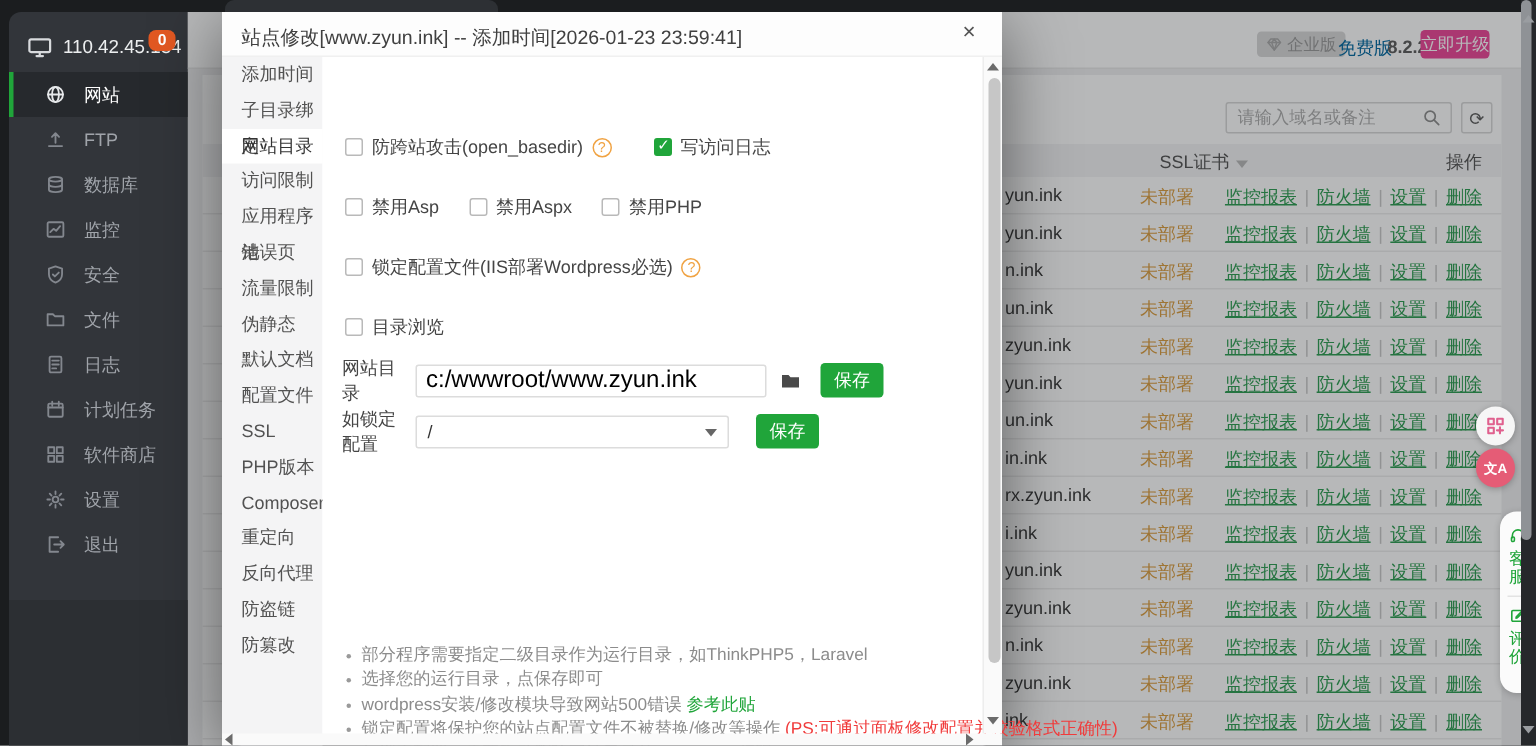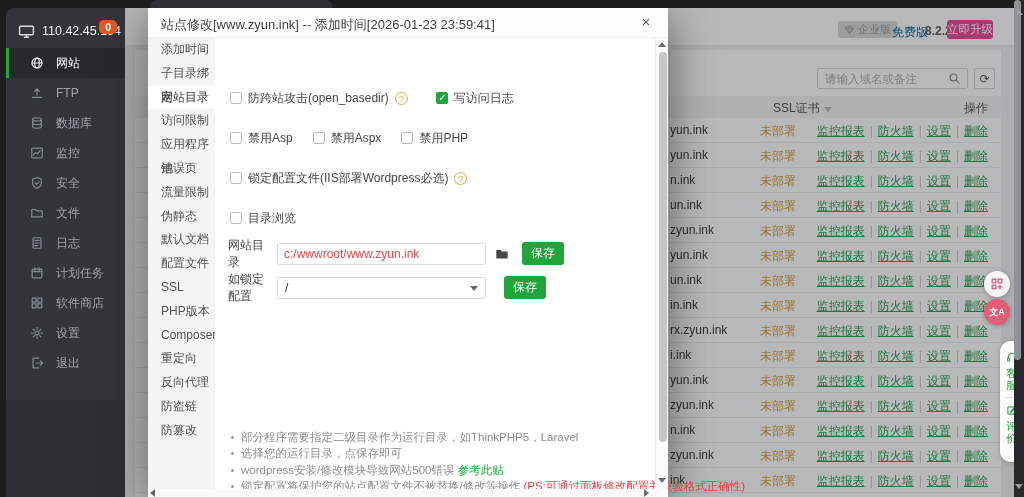--- a/index.html
+++ b/index.html
@@ -77,21 +77,21 @@
   .mtab.active { background:#ffffff; color:#333; }
   #modal-content { position:absolute; left:67px; top:30px; width:440px; height:451px; background:#fff; }
   .cb-row { position:absolute; left:15px; height:16px; display:flex; align-items:center; color:#454545; }
   .cb { width:12px; height:12px; border:1px solid #b9b9b9; border-radius:2px; background:#fff; margin-right:6px; flex:0 0 auto; cursor:pointer; }
   .cb.checked { background:#20a53a; border-color:#20a53a; position:relative; }
   .cb.checked::after { content:"✓"; color:#fff; font-size:10px; position:absolute; left:1.5px; top:-1px; }
   .help { width:13px; height:13px; border:1px solid #f0a343; border-radius:50%; color:#f0a343; font-size:9.5px; line-height:12px; text-align:center; margin-left:6px; cursor:pointer; flex:0 0 auto; }
   .gap20 { width:20px; } .gap28 { width:28px; }
   .form-row { position:absolute; left:13px; height:23px; display:flex; align-items:center; color:#454545; }
   .form-label { width:36px; margin-right:13px; }
-  .tinput { width:209px; height:22px; border:1px solid #dcdcdc; border-radius:2px; font-size:12px; color:#ef4444; padding:0 6px; }
+  .tinput { width:234px; height:22px; border:1px solid #dcdcdc; border-radius:2px; font-size:16px; color:#000000; padding:0 6px; }
   .tselect { width:209px; height:22px; border:1px solid #dcdcdc; border-radius:2px; background:#fff; position:relative; line-height:20px; padding-left:7px; color:#333; cursor:pointer; }
   .tselect .chev { position:absolute; right:7px; top:8px; width:0; height:0; border-left:4px solid transparent; border-right:4px solid transparent; border-top:5px solid #666; }
   .folder-btn { width:16px; height:14px; margin-left:8px; color:#4a4a4a; cursor:pointer; }
   .save-btn { height:23px; background:#20a53a; color:#fff; border:none; border-radius:3px; font-size:12px; padding:0 9px; margin-left:12px; cursor:pointer; }
   #notes { position:absolute; left:15px; top:391px; width:420px; }
   .note { position:relative; padding-left:11px; color:#8c8c8c; font-size:11.5px; line-height:16.3px; white-space:nowrap; }
   .note::before { content:""; position:absolute; left:1px; top:7px; width:3px; height:3px; border-radius:50%; background:#9a9a9a; }
   .note .lnk { color:#20a53a; cursor:pointer; }
   .note .red { color:#f03b3b; }
   #modal-vscroll { position:absolute; left:507px; top:30px; width:13px; height:451px; background:#fafafa; border-left:1px solid #ededed; }

